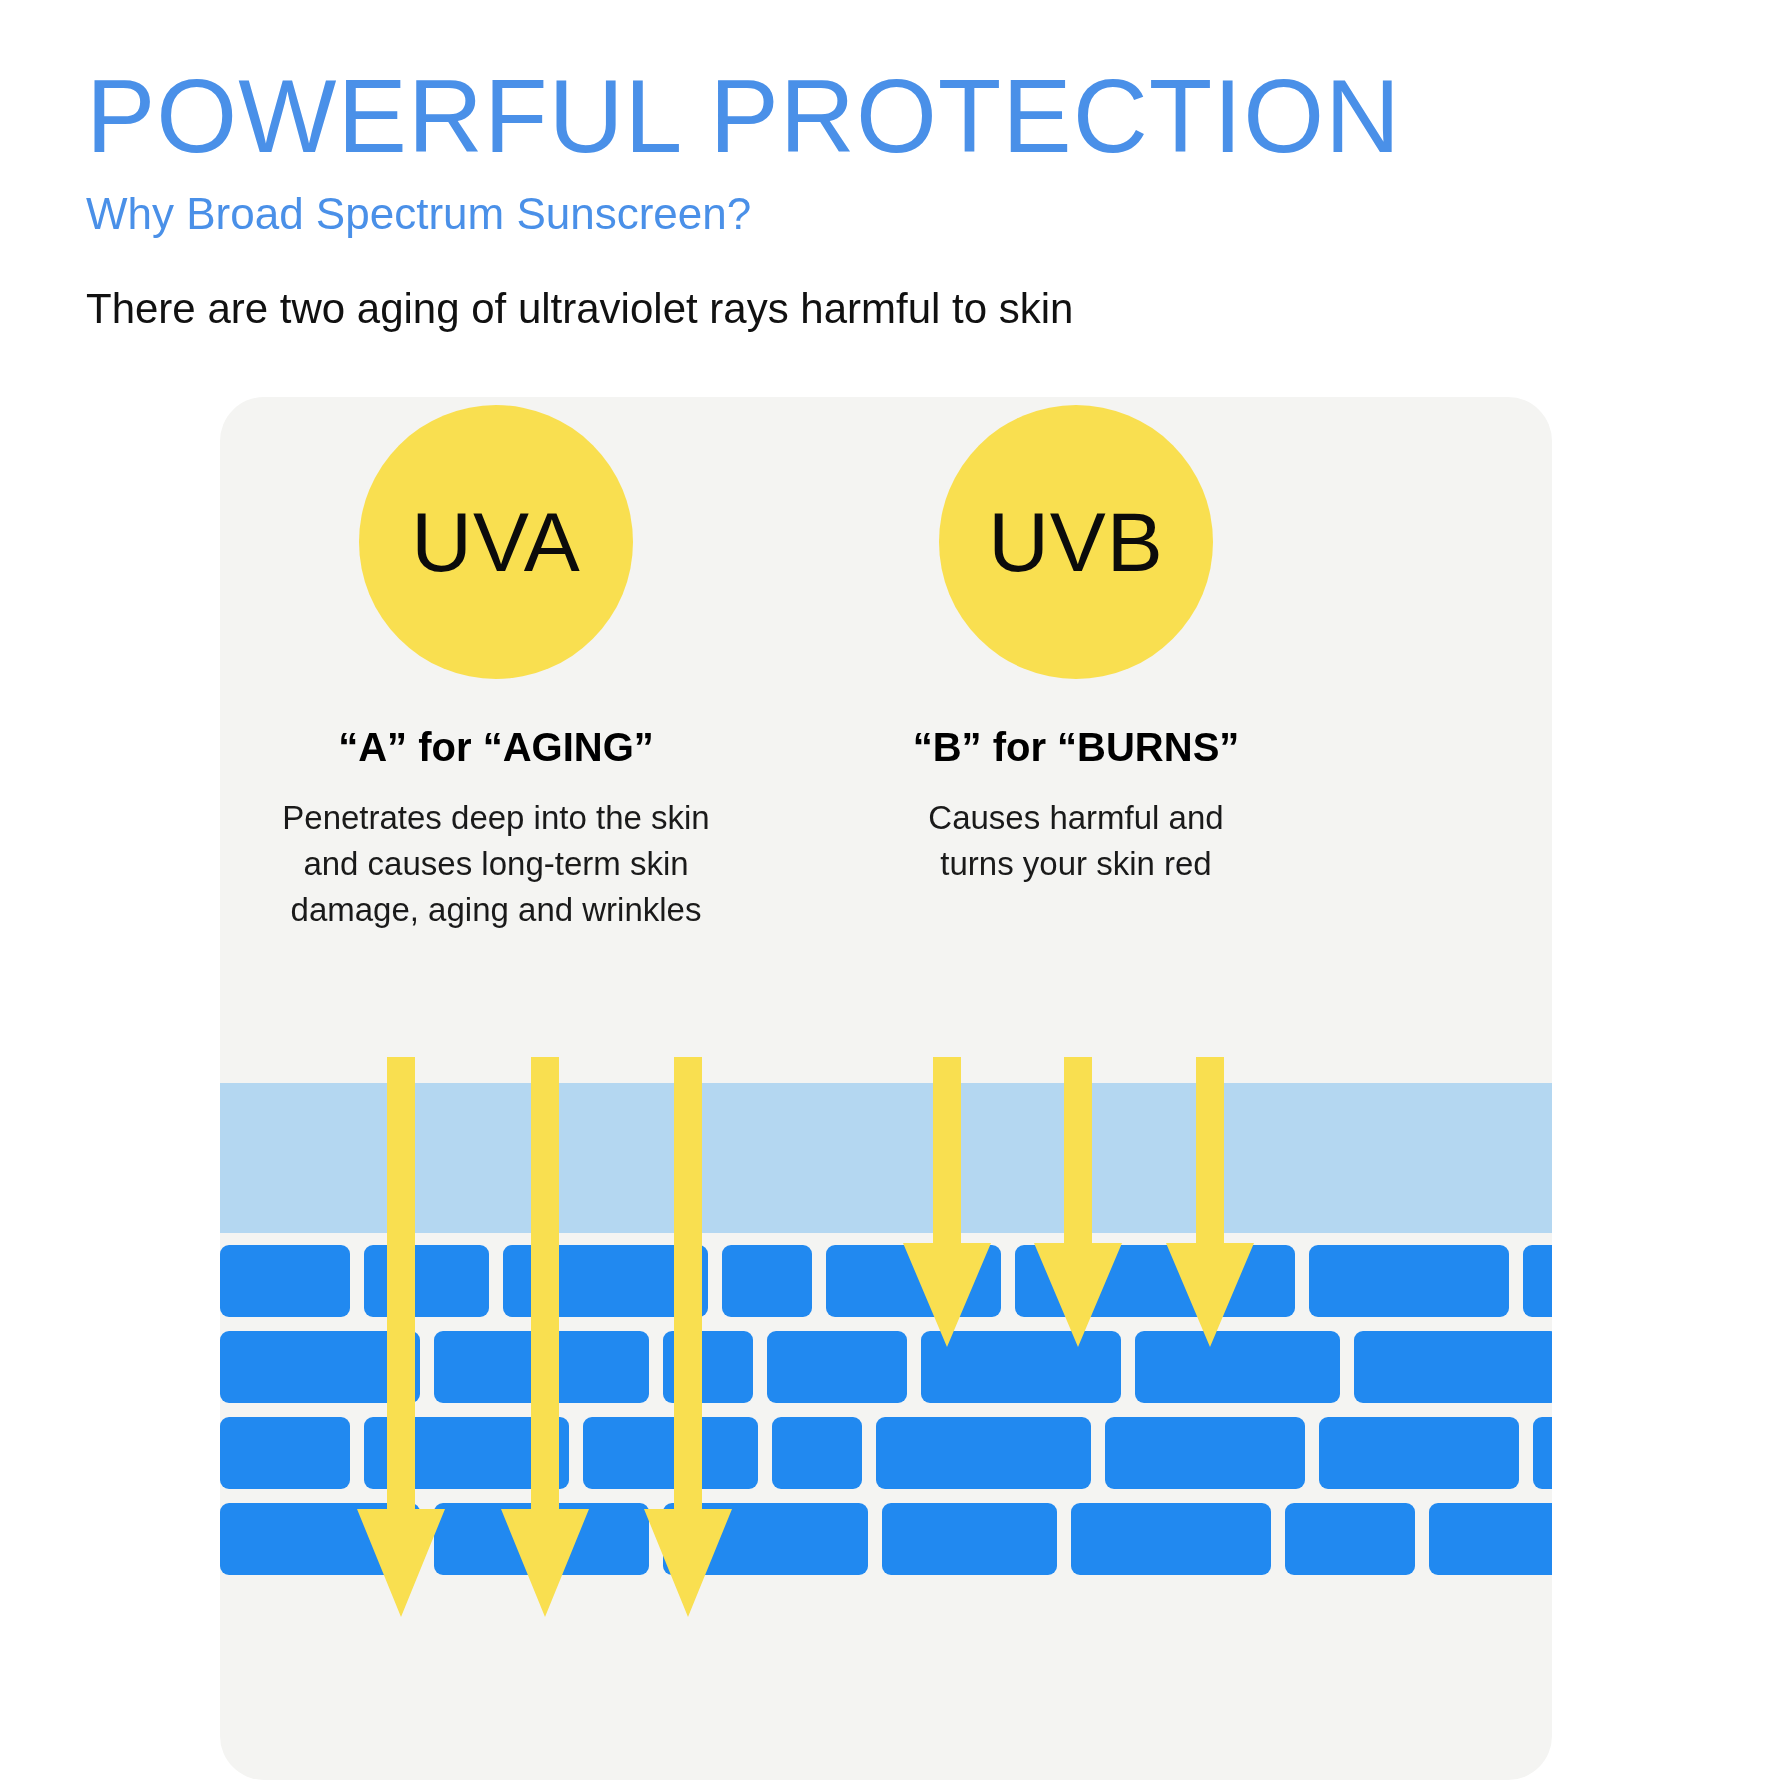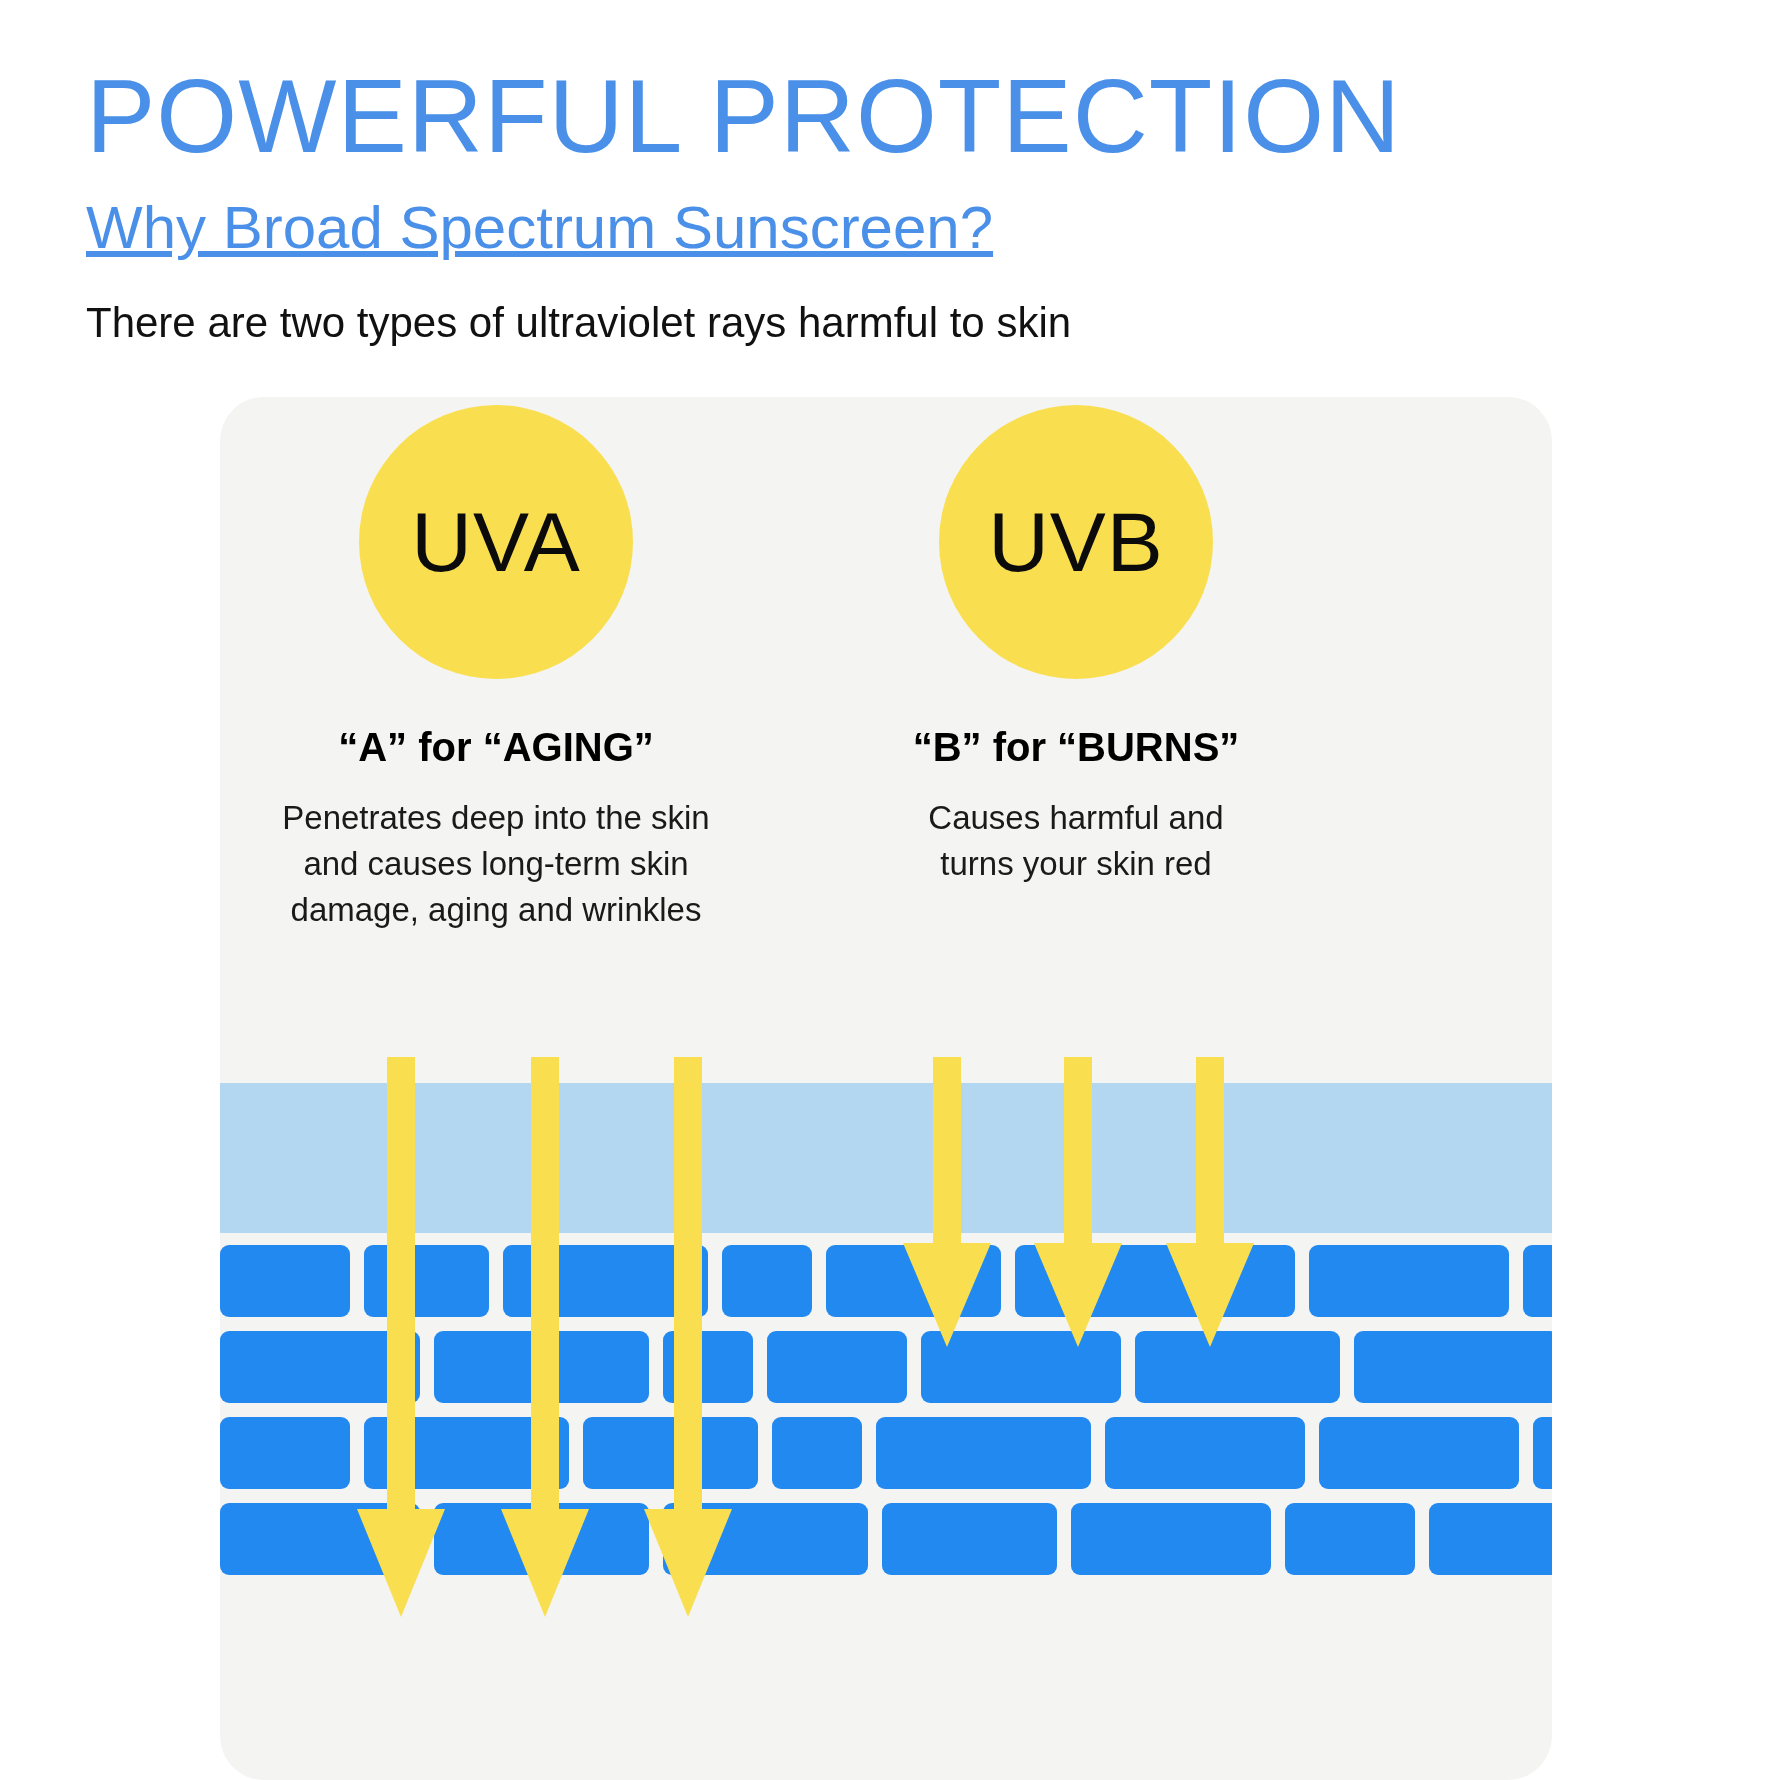--- a/index.html
+++ b/index.html
@@ -26,26 +26,25 @@
   .main-title {
     font-size: 104px;
     line-height: 108px;
     font-weight: 400;
     letter-spacing: 1px;
     color: #4a90e8;
     white-space: nowrap;
   }
 
   .sub-title {
-    margin-top: 32px;
-    font-size: 60px;
+    margin-top: 18px;
+    font-size: 44px;
     line-height: 52px;
     font-weight: 400;
     color: #4a90e8;
-    text-decoration: underline;
   }
 
   .lede {
     margin-top: 44px;
     font-size: 42px;
     line-height: 50px;
     font-weight: 400;
     color: #111111;
   }
 
@@ -167,21 +166,21 @@
   .arrow.uvb.b3 { left: 946px; }
 </style>
 </head>
 <body>
 
 <div class="page">
 
   <div class="header">
     <div class="main-title">POWERFUL PROTECTION</div>
     <div class="sub-title">Why Broad Spectrum Sunscreen?</div>
-    <div class="lede">There are two types of ultraviolet rays harmful to skin</div>
+    <div class="lede">There are two aging of ultraviolet rays harmful to skin</div>
   </div>
 
   <div class="card">
 
     <div class="epidermis"></div>
 
     <div class="dermis">
       <div class="brick-row r0">
           <div class="brick" style="width: 130px; background: rgb(33, 137, 240);"></div>
           <div class="brick" style="width: 125px; background: rgb(33, 137, 240);"></div>

